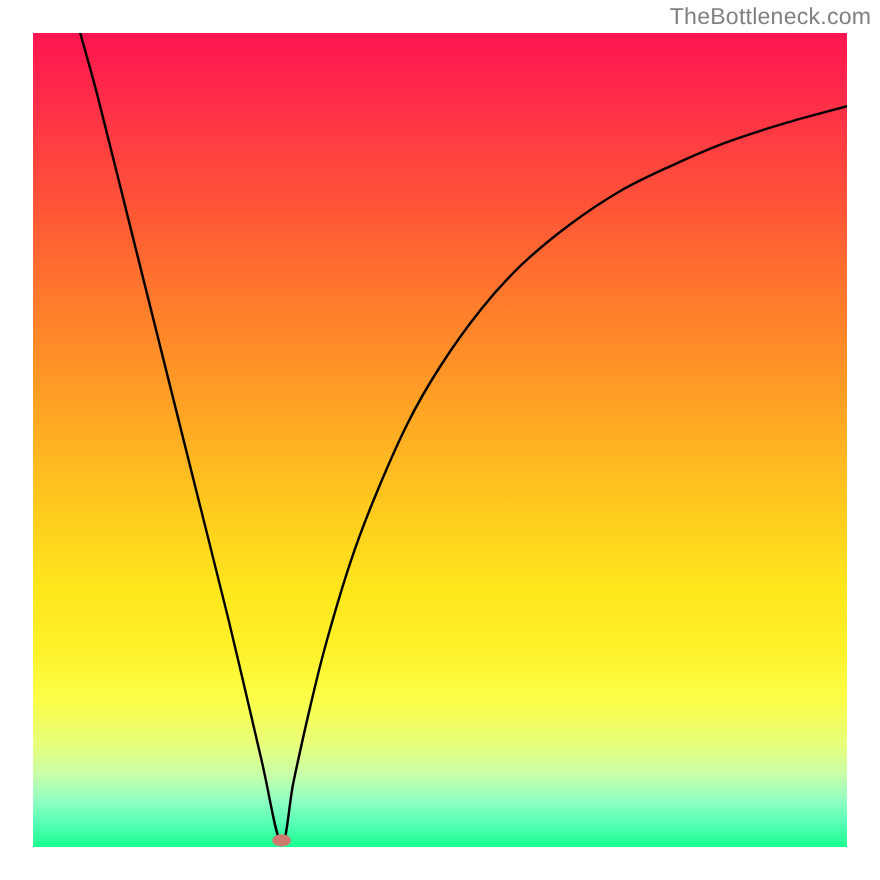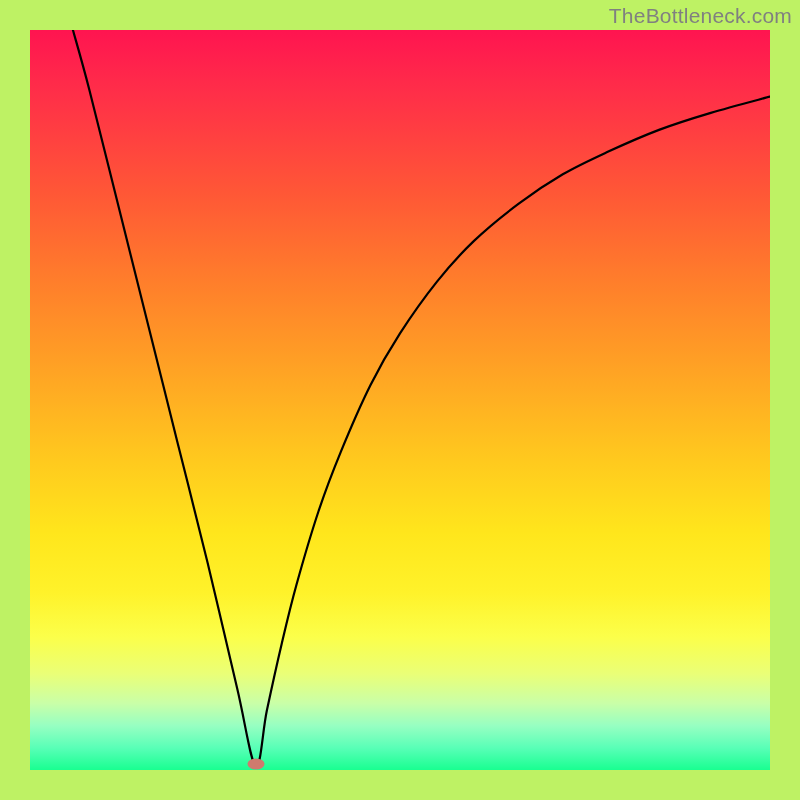--- a/index.html
+++ b/index.html
@@ -10,21 +10,21 @@
     background: #000;
     overflow: hidden;
     font-family: Arial, Helvetica, sans-serif;
   }
   .frame {
     position: absolute;
     top: 0;
     left: 0;
     width: 800px;
     height: 800px;
-    background: #bef264;
+    background: #ffffff;
   }
   .plot-area {
     position: absolute;
     top: 30px;
     left: 30px;
     width: 740px;
     height: 740px;
     background: linear-gradient(
       to bottom,
       #ff1450 0%,

